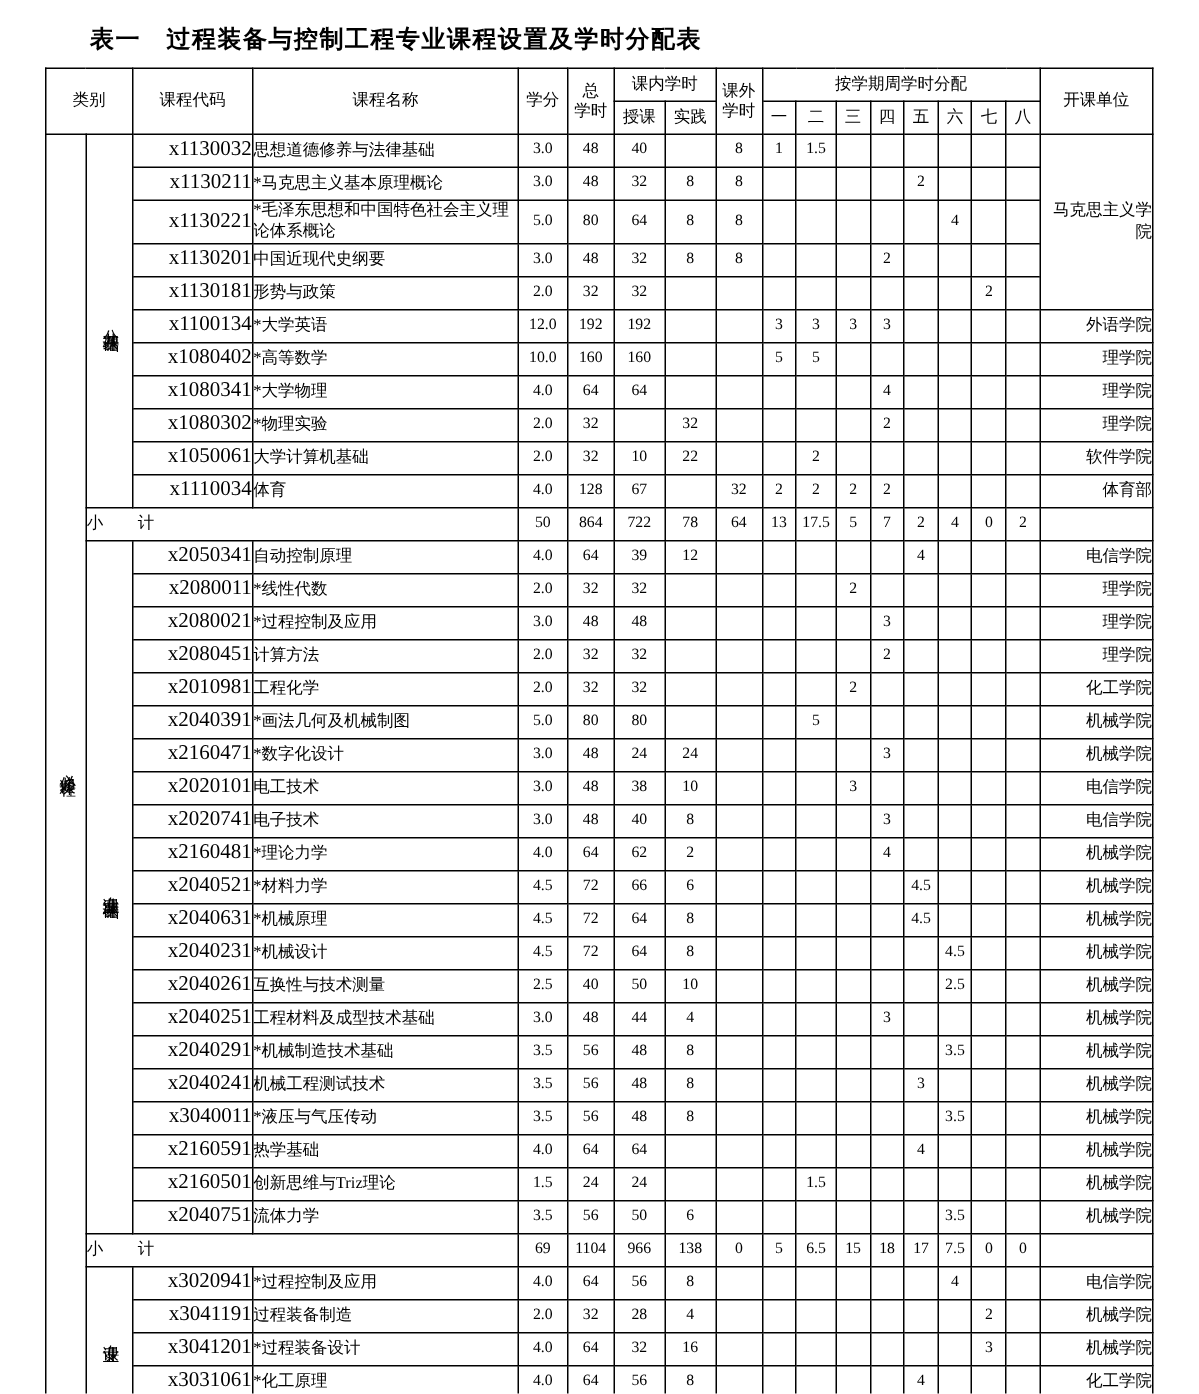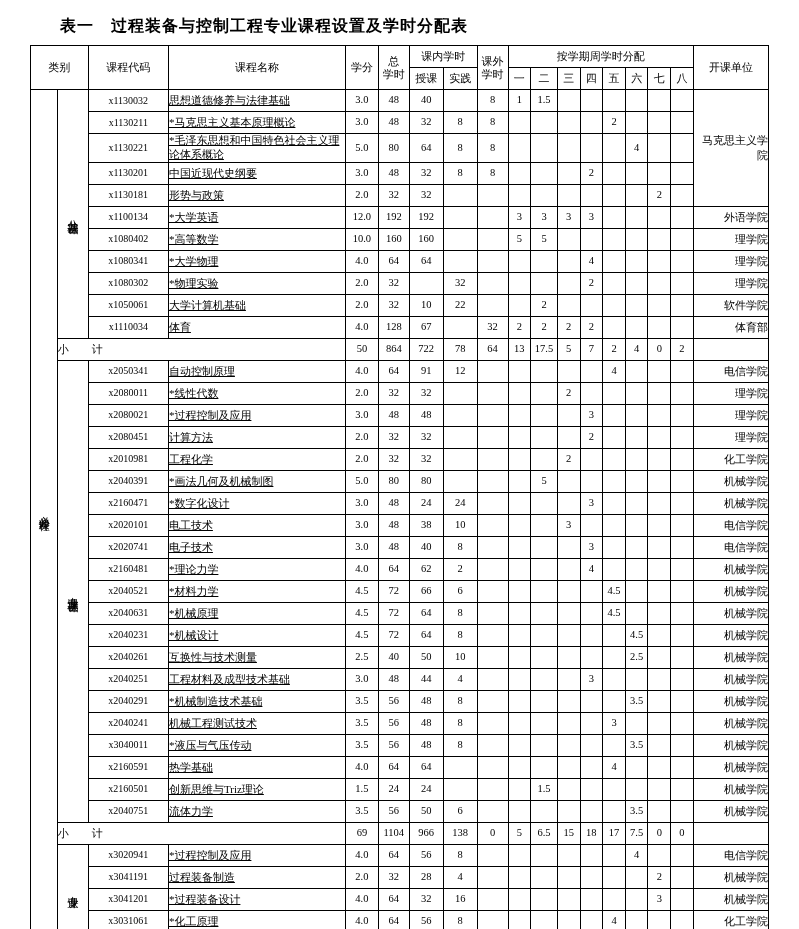--- a/index.html
+++ b/index.html
@@ -40,22 +40,22 @@
     font-weight: normal;
     vertical-align: middle;
     height: 21px;
     line-height: 1.15;
     overflow: hidden;
   }
   .hdr {
     text-align: center;
     font-size: 11px;
   }
-  .code { text-align: center; padding-left: 6px; font-size: 10px; }
-  .name { text-align: left; padding-left: 5px; font-size: 11px; text-decoration: underline; }
+  .code { text-align: right; padding-left: 6px; font-size: 14px; }
+  .name { text-align: left; padding-left: 5px; font-size: 11px; }
   .num { text-align: center; font-size: 10.5px; }
   .unit { text-align: right; font-size: 11px; }
   .sumlabel { letter-spacing: 6px; text-align: left; font-size: 11px; }
   .catcell {
     text-align: center;
     font-size: 11px;
     line-height: 1.3;
     padding: 0 3px;
     word-break: break-all;
   }
@@ -332,21 +332,21 @@
           <td class="num">0</td>
           <td class="num">2</td>
           <td class="unit"></td>
         </tr>
         <tr>
           <td class="catcell" rowspan="21" style="writing-mode: vertical-rl; text-orientation: upright; letter-spacing: 1px;">专业课基础课</td>
           <td class="code">x2050341</td>
           <td class="name">自动控制原理</td>
           <td class="num">4.0</td>
           <td class="num">64</td>
-          <td class="num">91</td>
+          <td class="num">39</td>
           <td class="num">12</td>
           <td class="num"></td>
           <td class="num"></td>
           <td class="num"></td>
           <td class="num"></td>
           <td class="num"></td>
           <td class="num">4</td>
           <td class="num"></td>
           <td class="num"></td>
           <td class="num"></td>

